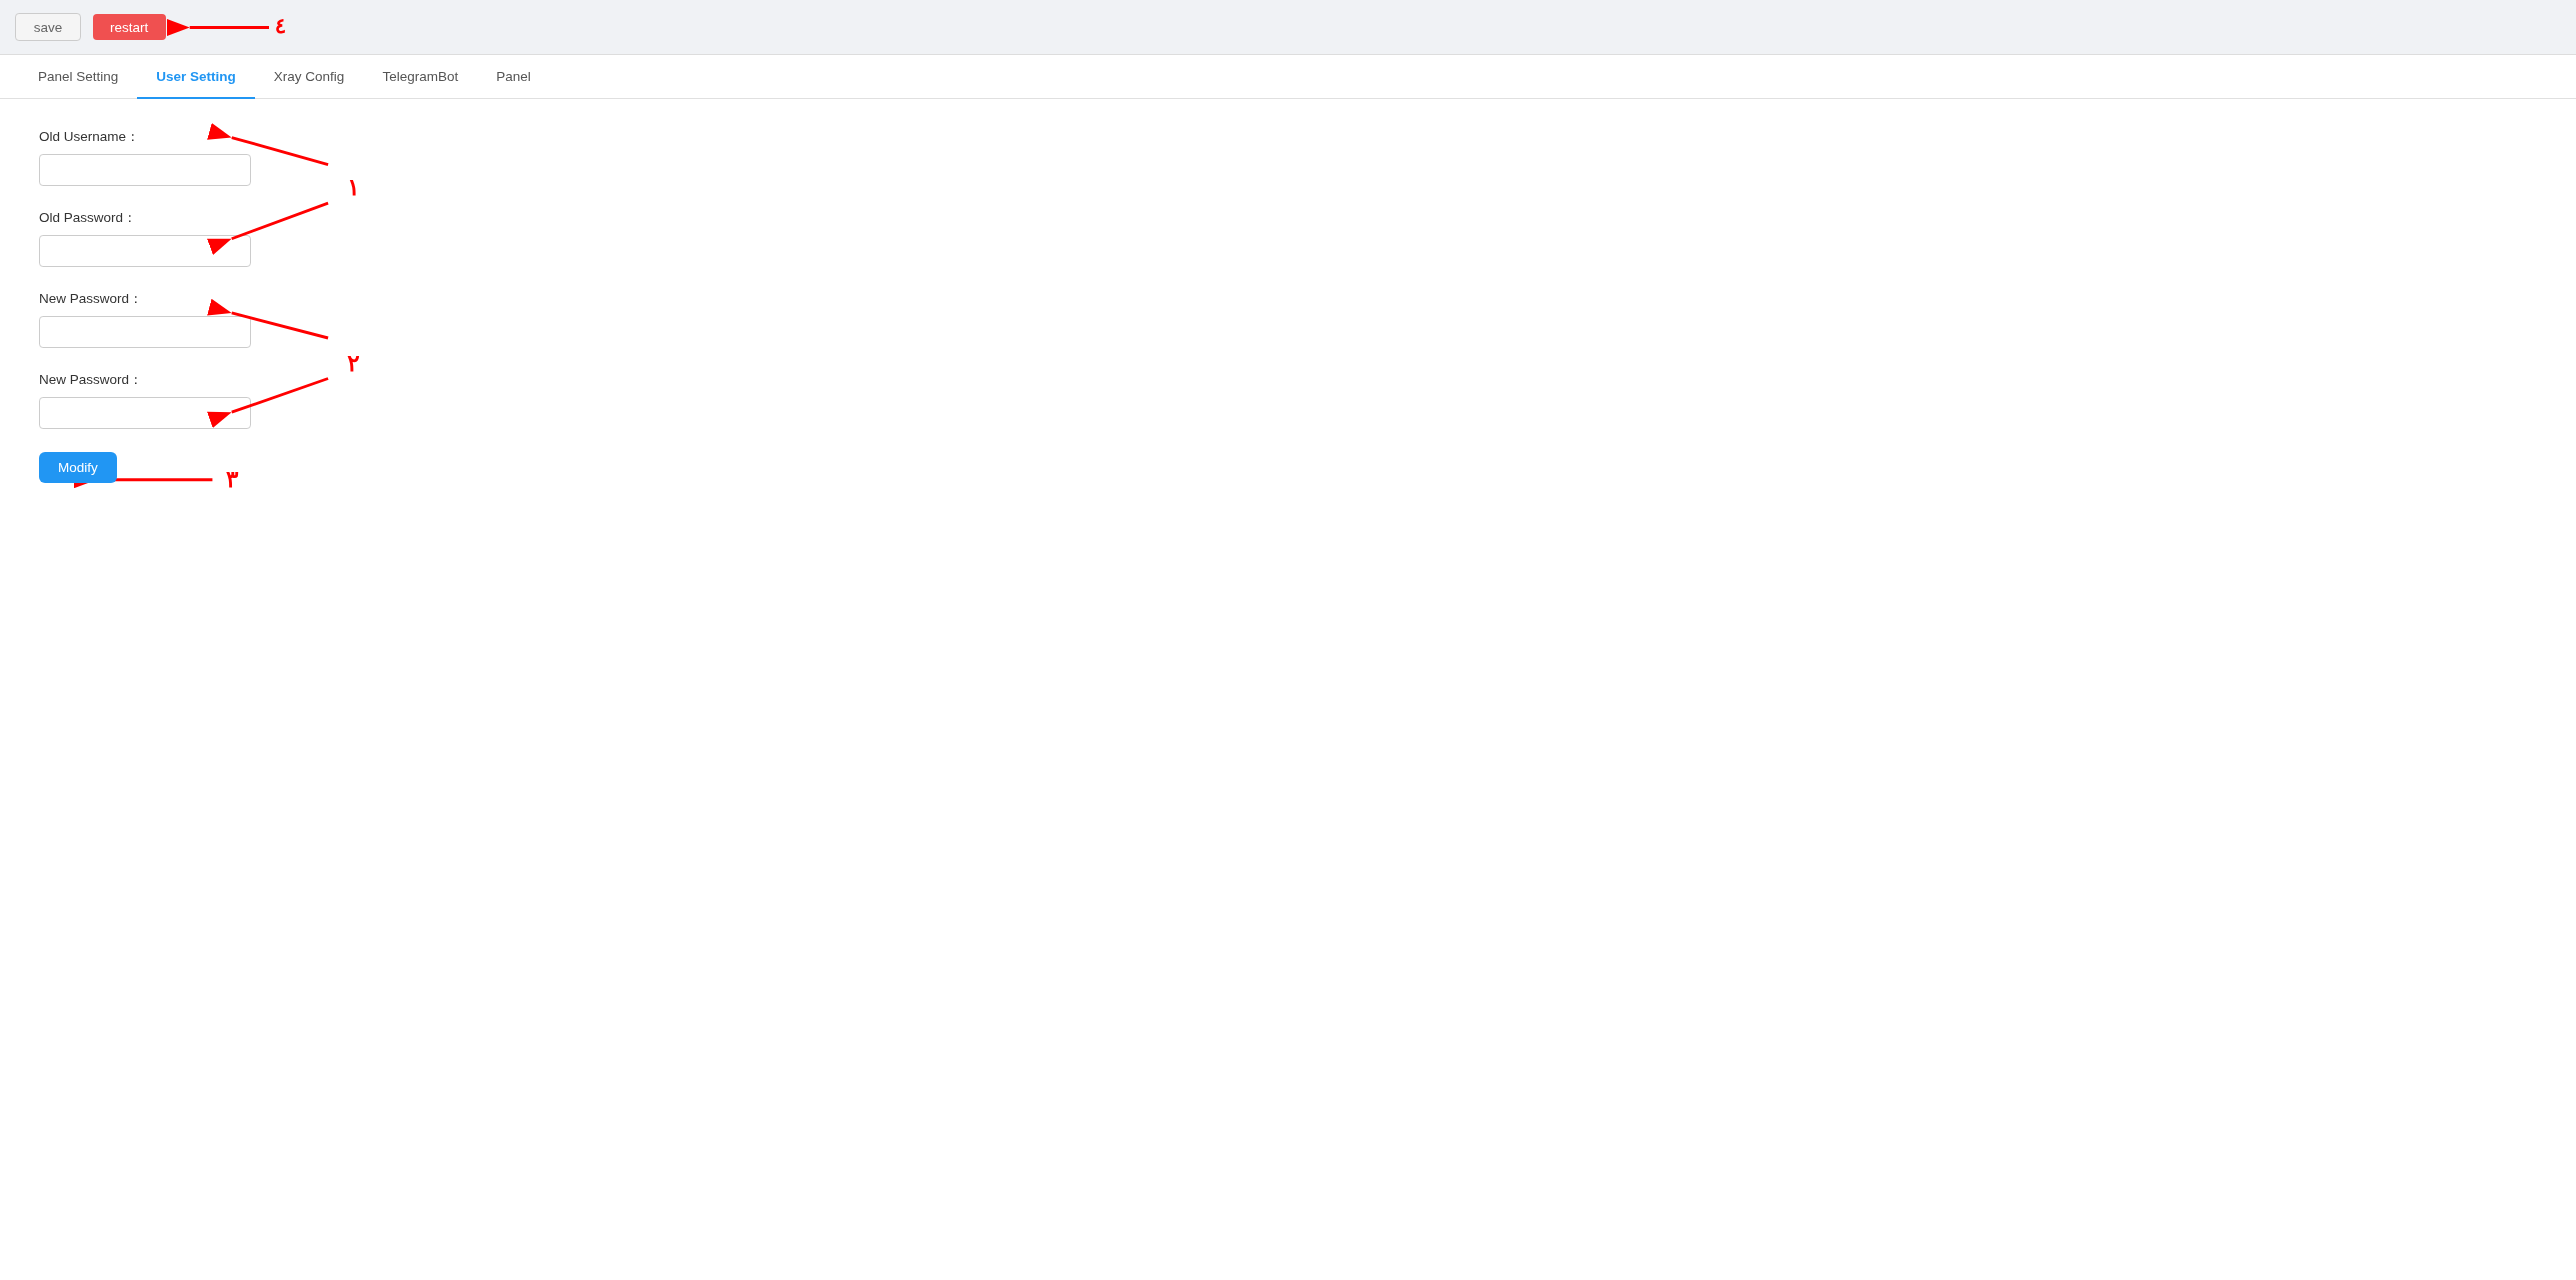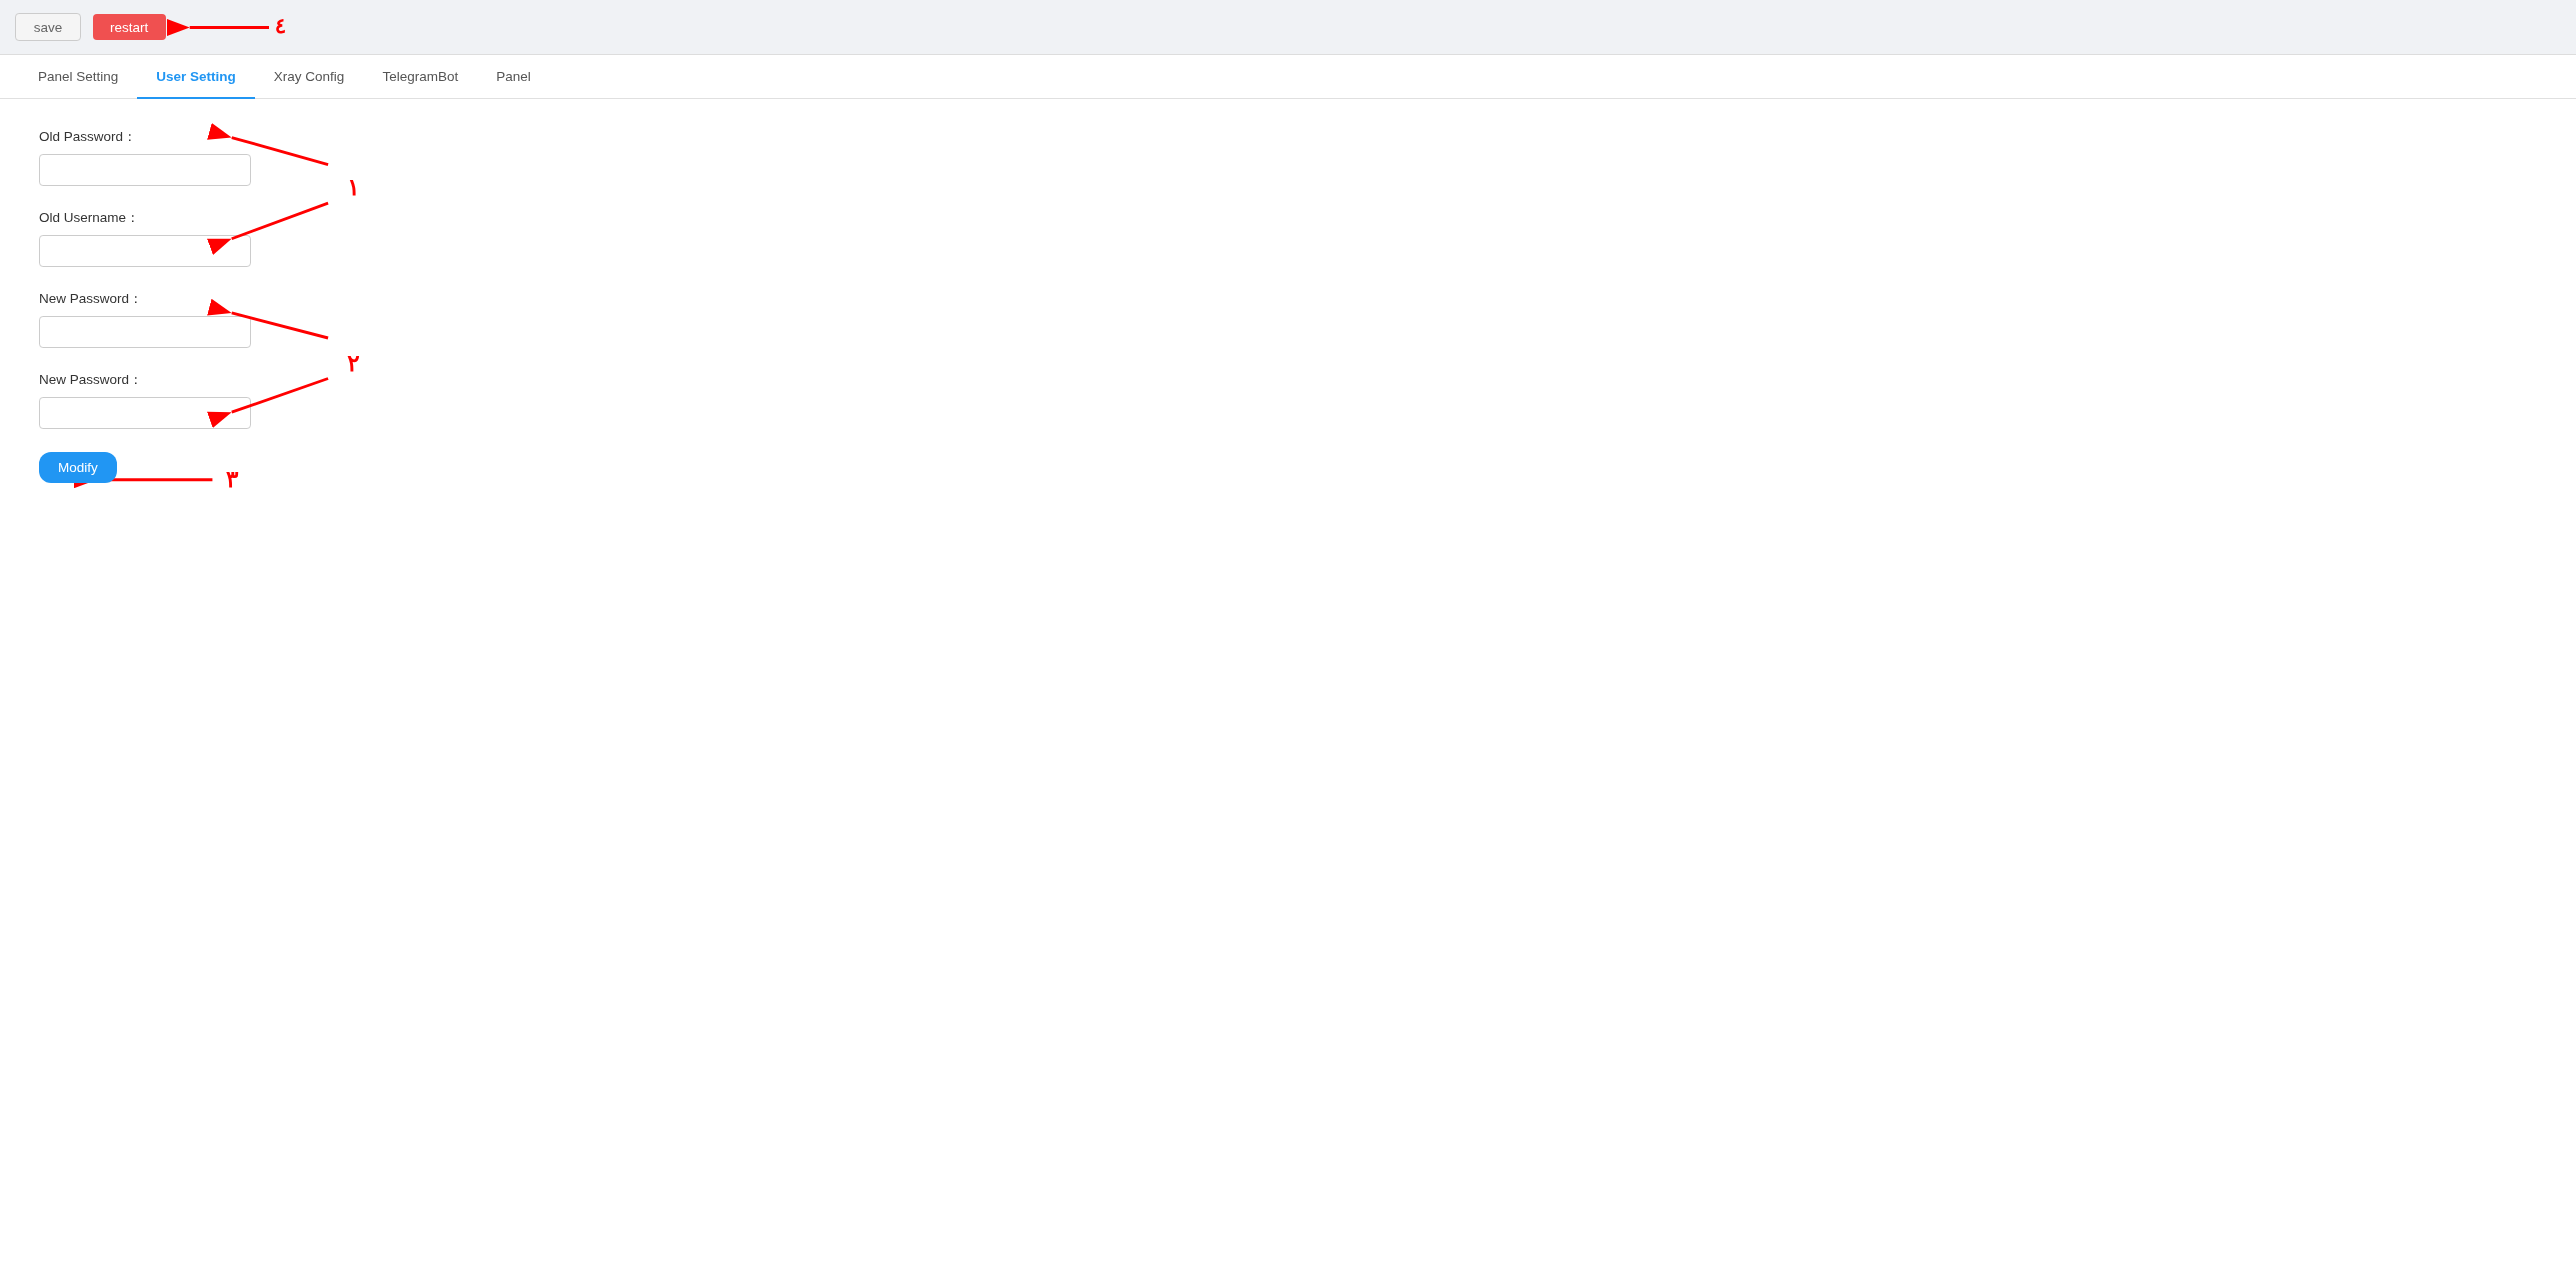--- a/index.html
+++ b/index.html
@@ -99,21 +99,21 @@
       border-radius: 3.9px;
       font-size: 13.5px;
       outline: none;
     }
 
     .btn-modify {
       background-color: #2196F3;
       border: none;
       color: white;
       padding: 7.7px 19px;
-      border-radius: 12px;
+      border-radius: 6px;
       cursor: pointer;
       font-size: 13.5px;
     }
 
     .modify-row {
       display: flex;
       align-items: center;
       gap: 9.6px;
       position: relative;
     }
@@ -177,30 +177,30 @@
       <line x1="340" y1="290" x2="240" y2="325" stroke="red" stroke-width="3" marker-end="url(#arrowhead-bl2)"></line>
 
       <text x="360" y="282" fill="red" font-size="24" font-weight="bold" font-family="Arial">٢</text>
 
       <line x1="220" y1="395" x2="100" y2="395" stroke="red" stroke-width="3" marker-end="url(#arrowhead-modify)"></line>
 
       <text x="234" y="403" fill="red" font-size="24" font-weight="bold" font-family="Arial">٣</text>
     </svg>
 
     <div class="form-group">
+      <label class="form-label">Old Username：</label>
+      <input type="text" class="form-input" placeholder="" style="">
+    </div>
+
+    <div class="form-group">
       <label class="form-label">Old Password：</label>
       <input type="password" class="form-input" placeholder="" style="">
     </div>
 
     <div class="form-group">
-      <label class="form-label">Old Username：</label>
-      <input type="text" class="form-input" placeholder="" style="">
-    </div>
-
-    <div class="form-group">
       <label class="form-label">New Password：</label>
       <input type="text" class="form-input" placeholder="" style="">
     </div>
 
     <div class="form-group">
       <label class="form-label">New Password：</label>
       <input type="password" class="form-input" placeholder="" style="">
     </div>
 
     <div class="form-group modify-row">

